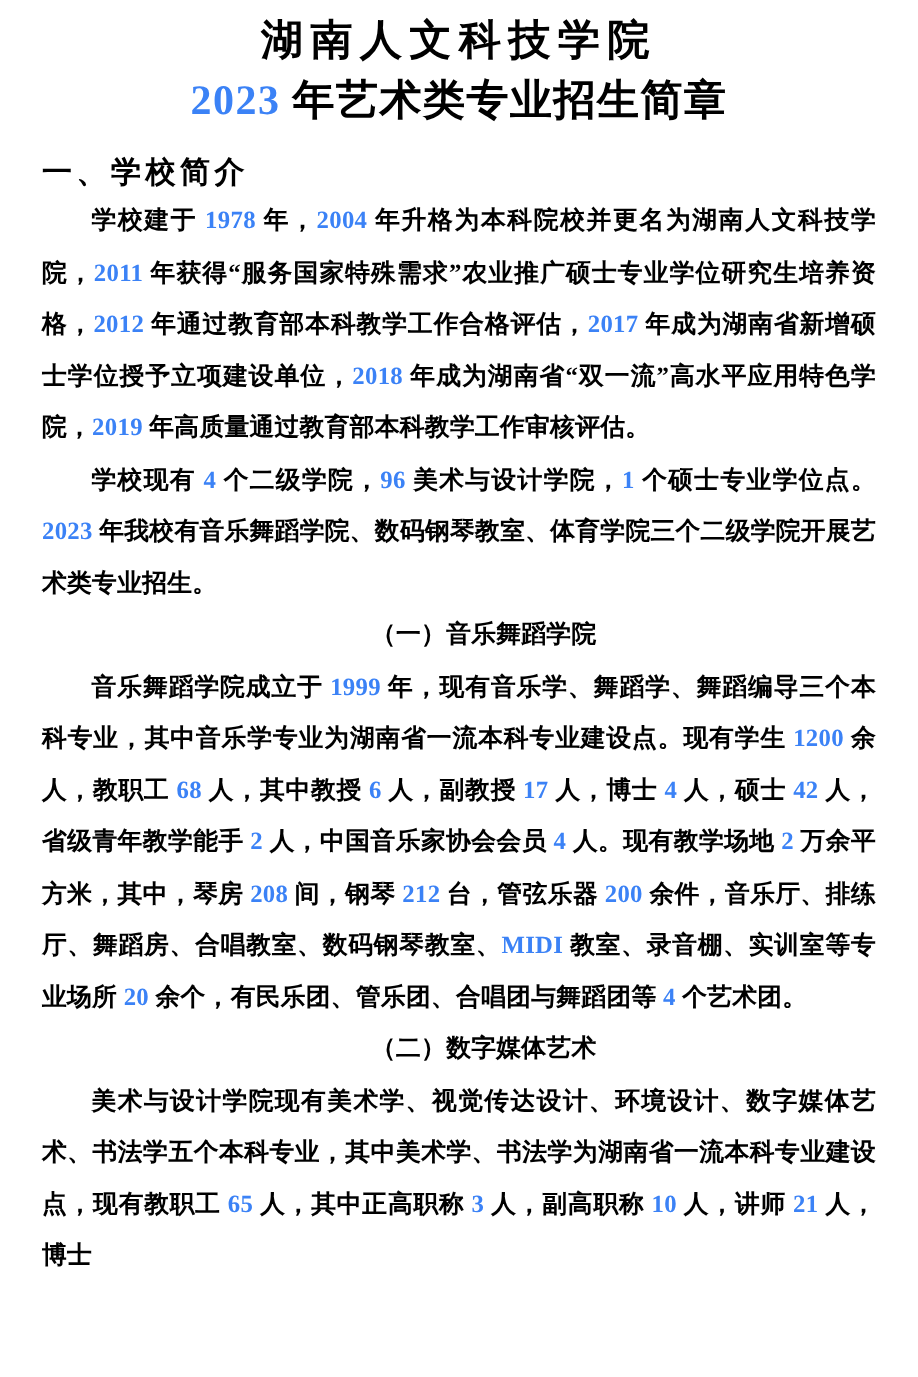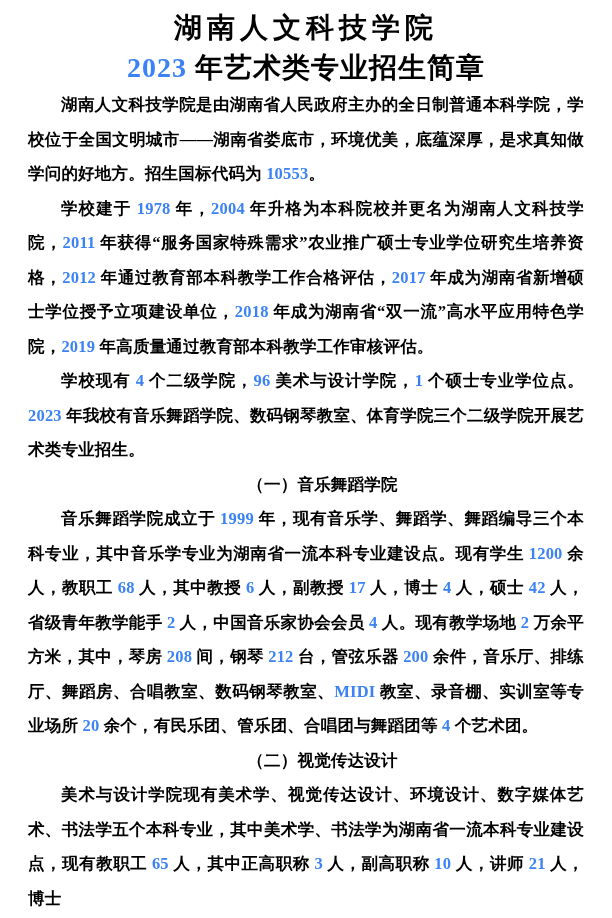--- a/index.html
+++ b/index.html
@@ -48,28 +48,28 @@
 </head>
 <body>
 
 <div class="page">
 
   <div class="doc-title">
     <div class="title-line1">湖南人文科技学院</div>
     <div class="title-line2"><span class="num">2023</span><span> 年艺术类专业招生简章</span></div>
   </div>
 
+  <h2 class="section-heading">一、学校简介</h2>
 
-  <p class="para"><span>湖南人文科技学院是由湖南省人民政府主办的全日制普通本科学院，学校位于全国文明城市——湖南省娄底市，环境优美，底蕴深厚，是求真知做学问的好地方。招生国标代码为 </span><span class="num">10553</span><span>。</span></p>
 
   <p class="para"><span>学校建于 </span><span class="num">1978</span><span> 年，</span><span class="num">2004</span><span> 年升格为本科院校并更名为湖南人文科技学院，</span><span class="num">2011</span><span> 年获得“服务国家特殊需求”农业推广硕士专业学位研究生培养资格，</span><span class="num">2012</span><span> 年通过教育部本科教学工作合格评估，</span><span class="num">2017</span><span> 年成为湖南省新增硕士学位授予立项建设单位，</span><span class="num">2018</span><span> 年成为湖南省“双一流”高水平应用特色学院，</span><span class="num">2019</span><span> 年高质量通过教育部本科教学工作审核评估。</span></p>
 
   <p class="para"><span>学校现有 </span><span class="num">4</span><span> 个二级学院，</span><span class="num">96</span><span> 美术与设计学院，</span><span class="num">1</span><span> 个硕士专业学位点。</span><span class="num">2023</span><span> 年我校有音乐舞蹈学院、数码钢琴教室、体育学院三个二级学院开展艺术类专业招生。</span></p>
 
   <p class="subheading">（一）音乐舞蹈学院</p>
 
   <p class="para"><span>音乐舞蹈学院成立于 </span><span class="num">1999</span><span> 年，现有音乐学、舞蹈学、舞蹈编导三个本科专业，其中音乐学专业为湖南省一流本科专业建设点。现有学生 </span><span class="num">1200</span><span> 余人，教职工 </span><span class="num">68</span><span> 人，其中教授 </span><span class="num">6</span><span> 人，副教授 </span><span class="num">17</span><span> 人，博士 </span><span class="num">4</span><span> 人，硕士 </span><span class="num">42</span><span> 人，省级青年教学能手 </span><span class="num">2</span><span> 人，中国音乐家协会会员 </span><span class="num">4</span><span> 人。现有教学场地 </span><span class="num">2</span><span> 万余平方米，其中，琴房 </span><span class="num">208</span><span> 间，钢琴 </span><span class="num">212</span><span> 台，管弦乐器 </span><span class="num">200</span><span> 余件，音乐厅、排练厅、舞蹈房、合唱教室、数码钢琴教室、</span><span class="num">MIDI</span><span> 教室、录音棚、实训室等专业场所 </span><span class="num">20</span><span> 余个，有民乐团、管乐团、合唱团与舞蹈团等 </span><span class="num">4</span><span> 个艺术团。</span></p>
 
-  <p class="subheading">（二）视觉传达设计</p>
+  <p class="subheading">（二）数字媒体艺术</p>
 
   <p class="para"><span>美术与设计学院现有美术学、视觉传达设计、环境设计、数字媒体艺术、书法学五个本科专业，其中美术学、书法学为湖南省一流本科专业建设点，现有教职工 </span><span class="num">65</span><span> 人，其中正高职称 </span><span class="num">3</span><span> 人，副高职称 </span><span class="num">10</span><span> 人，讲师 </span><span class="num">21</span><span> 人，博士 </span></p>
 
 </div>
 
 </body></html>

